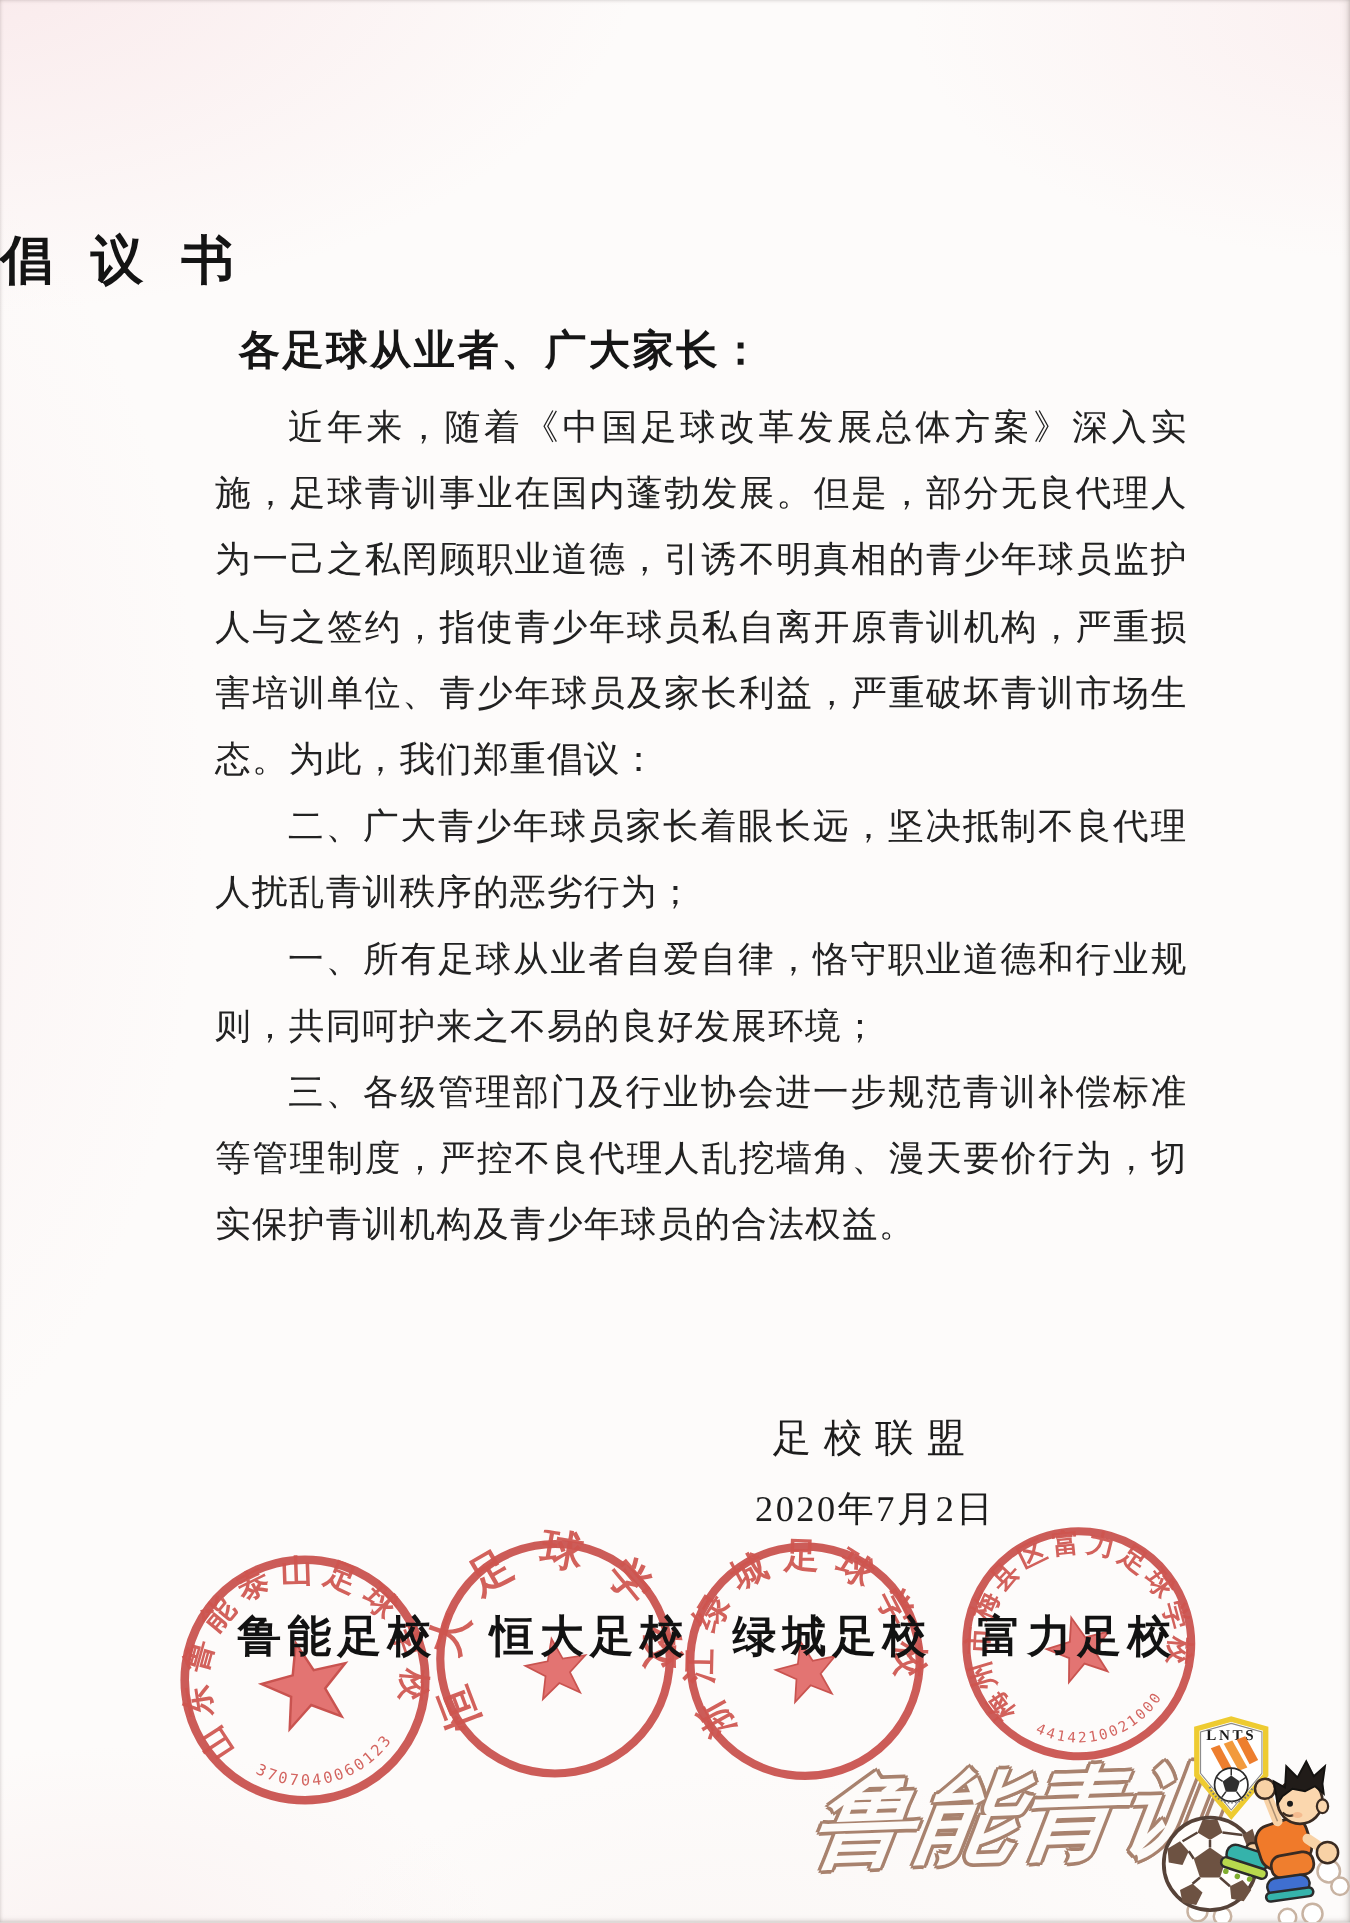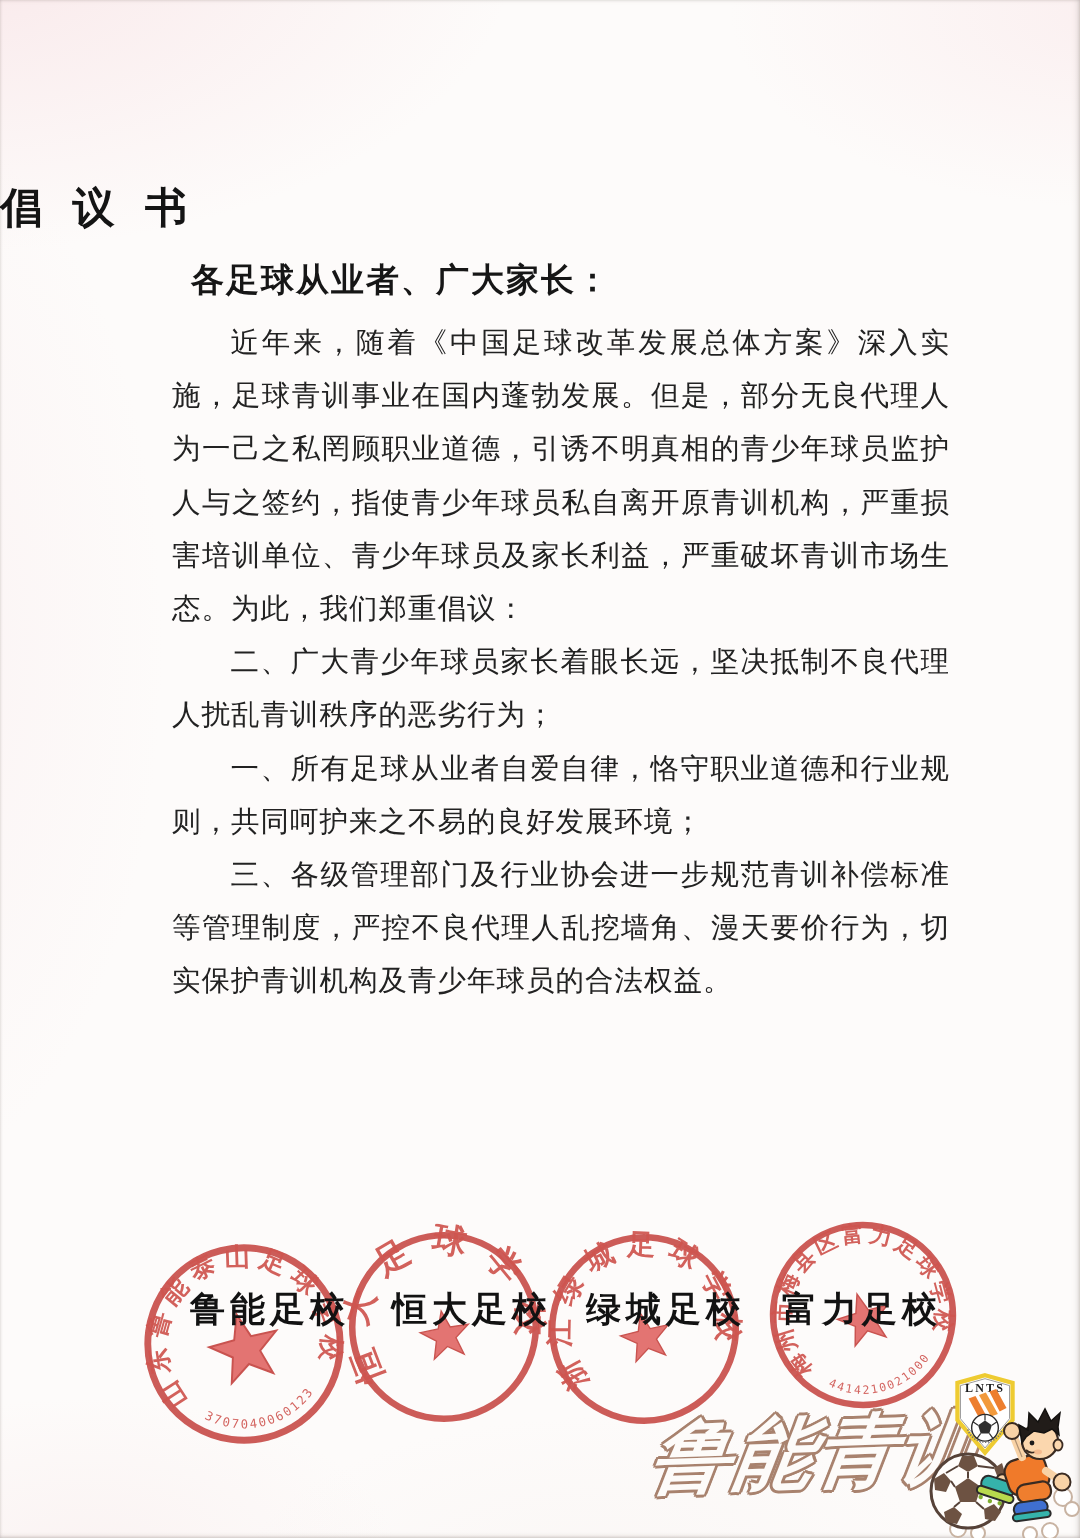--- a/index.html
+++ b/index.html
@@ -83,20 +83,24 @@
 
   <div class="salutation">各足球从业者、广大家长：</div>
 
   <div class="body-text">
     <p>近年来，随着《中国足球改革发展总体方案》深入实施，足球青训事业在国内蓬勃发展。但是，部分无良代理人为一己之私罔顾职业道德，引诱不明真相的青少年球员监护人与之签约，指使青少年球员私自离开原青训机构，严重损害培训单位、青少年球员及家长利益，严重破坏青训市场生态。为此，我们郑重倡议：</p>
     <p>二、广大青少年球员家长着眼长远，坚决抵制不良代理人扰乱青训秩序的恶劣行为；</p>
     <p>一、所有足球从业者自爱自律，恪守职业道德和行业规则，共同呵护来之不易的良好发展环境；</p>
     <p>三、各级管理部门及行业协会进一步规范青训补偿标准等管理制度，严控不良代理人乱挖墙角、漫天要价行为，切实保护青训机构及青少年球员的合法权益。</p>
   </div>
 
+  <div class="sign-block">
+    <div class="signature">足校联盟</div>
+    <div class="date">2020年7月2日</div>
+  </div>
 
   <div class="stamp" style="left: 136px; top: 1236px; transform: rotate(-14deg);">
       <svg width="216" height="216" viewBox="-110 -110 220 220">
         <circle r="98" fill="none" stroke="#c43c38" stroke-width="7" opacity="0.9"></circle>
         <path id="arc0" d="M -69.3 40 A 80 80 0 1 1 69.3 40" fill="none"></path>
         <text font-family="Liberation Serif,serif" font-weight="bold" font-size="26" letter-spacing="7.8" fill="#cd4742" opacity="0.93"><textPath href="#arc0" startOffset="50%" text-anchor="middle">山东鲁能泰山足球学校</textPath></text>
         <polygon points="0,-37 8.8,-12.1 35.2,-11.4 14.3,4.6 21.8,29.9 0,15 -21.8,29.9 -14.3,4.6 -35.2,-11.4 -8.8,-12.1" transform="translate(0,6) scale(1)" fill="#e26360" stroke="#c43c38" stroke-width="2" opacity="0.95"></polygon>
         <path id="num0" d="M -60.8 60.8 A 86 86 0 0 0 60.8 60.8" fill="none"></path>
         <text font-family="DejaVu Sans Mono,monospace" font-size="12.5" letter-spacing="2.2" fill="#cd4742" opacity="0.9"><textPath href="#num0" startOffset="50%" text-anchor="middle">3707040060123</textPath></text>
       </svg>

